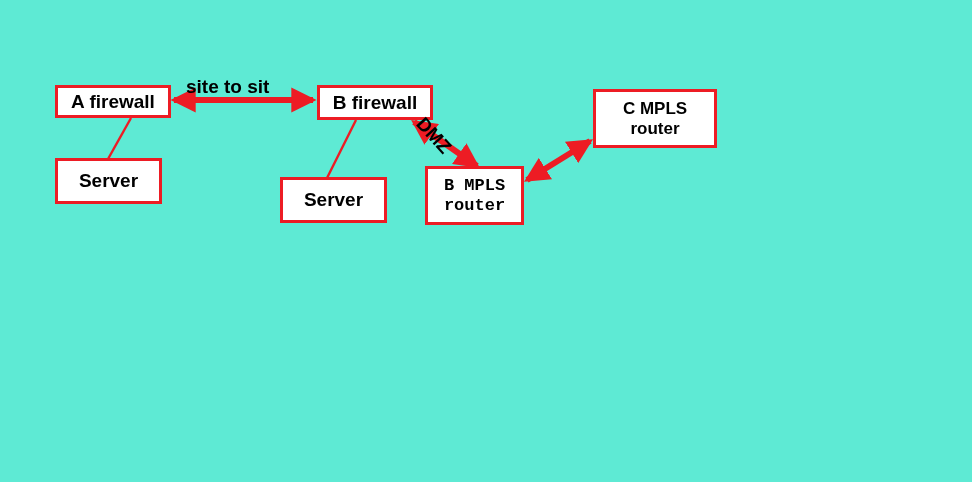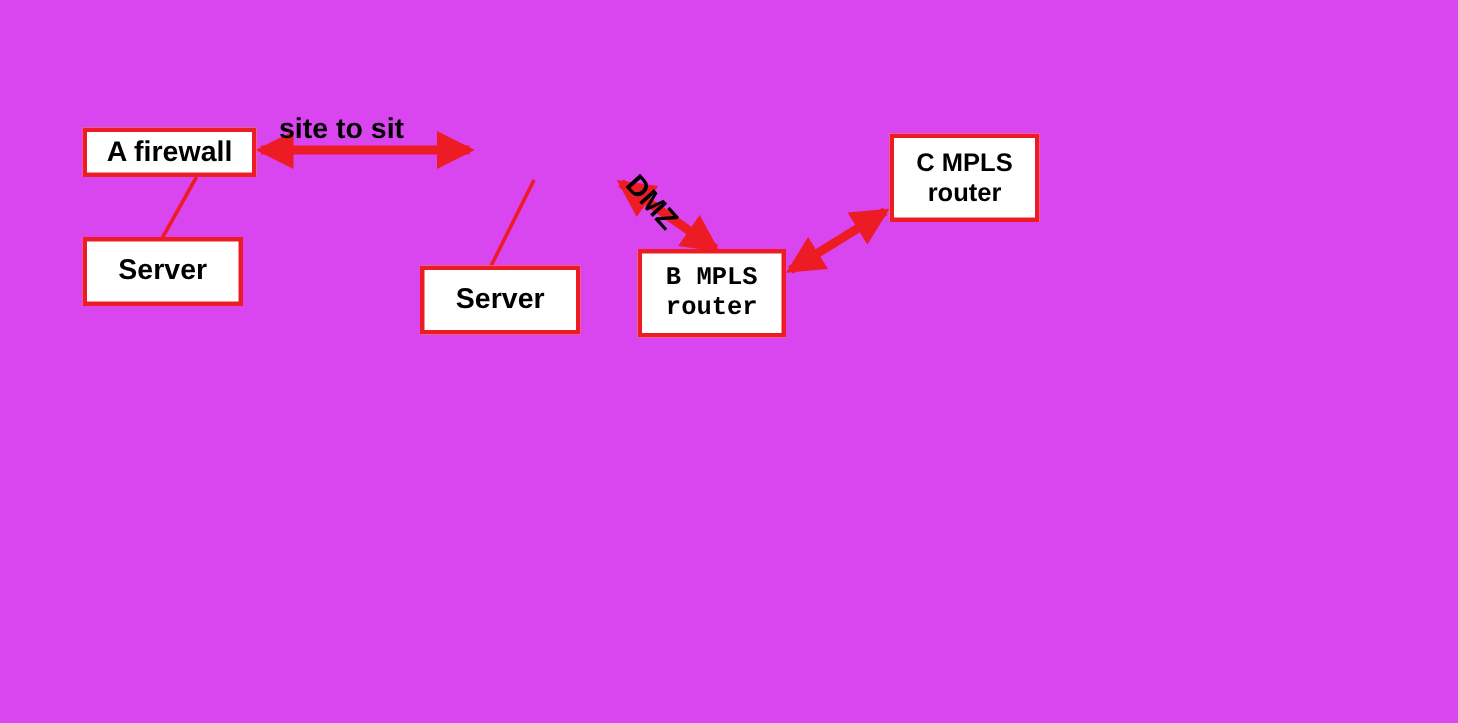--- a/index.html
+++ b/index.html
@@ -7,21 +7,21 @@
     padding: 0;
     background: #ffffff;
   }
   body {
     font-family: "Liberation Sans", sans-serif;
   }
   #canvas {
     position: relative;
     width: 972px;
     height: 482px;
-    background: #d946ef;
+    background: #5eead4;
     overflow: hidden;
   }
   .diagram-svg {
     position: absolute;
     left: 0;
     top: 0;
     width: 972px;
     height: 482px;
   }
   .node-box {
@@ -43,21 +43,21 @@
     display: block;
     width: 100%;
     white-space: pre-line;
   }
   
   #node-a-firewall      { left: 55px;  top: 85px;  width: 116px; height: 33px; font-size: 19px; }
   #node-server-a        { left: 55px;  top: 158px; width: 107px; height: 46px; font-size: 19px; }
   #node-b-firewall      { left: 317px; top: 85px;  width: 116px; height: 35px; font-size: 19px; }
   #node-server-b        { left: 280px; top: 177px; width: 107px; height: 46px; font-size: 19px; }
   #node-b-mpls-router   { left: 425px; top: 166px; width: 99px;  height: 59px; font-size: 17px; font-family: Liberation Mono, monospace; }
-  #node-c-mpls-router   { left: 593px; top: 89px;  width: 100px; height: 59px; font-size: 17px; }
+  #node-c-mpls-router   { left: 593px; top: 89px;  width: 124px; height: 59px; font-size: 17px; }
 
   .edge-label {
     position: absolute;
     color: #000000;
     font-weight: bold;
     font-family: "Liberation Sans", sans-serif;
     white-space: nowrap;
     z-index: 4;
   }
   #edge-label-site-to-site {
@@ -97,20 +97,23 @@
   </svg>
 
   <div class="node-box" id="node-a-firewall">
     <span class="node-label">A firewall</span>
   </div>
 
   <div class="node-box" id="node-server-a">
     <span class="node-label">Server</span>
   </div>
 
+  <div class="node-box" id="node-b-firewall">
+    <span class="node-label">B firewall</span>
+  </div>
 
   <div class="node-box" id="node-server-b">
     <span class="node-label">Server</span>
   </div>
 
   <div class="node-box" id="node-b-mpls-router">
     <span class="node-label">B MPLS
 router</span>
   </div>
 

